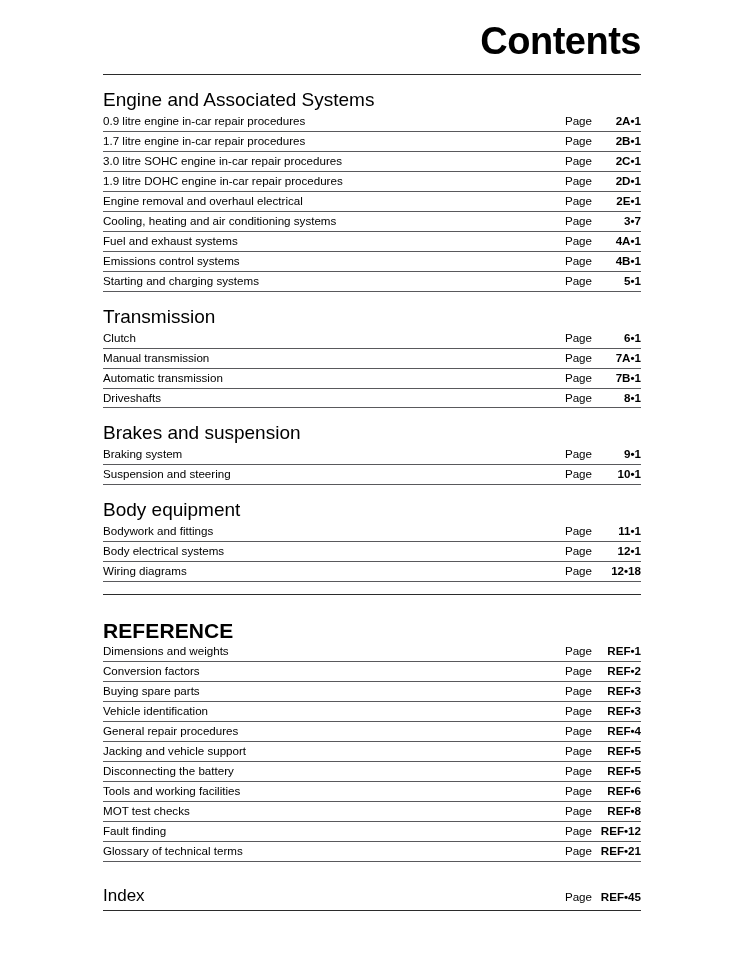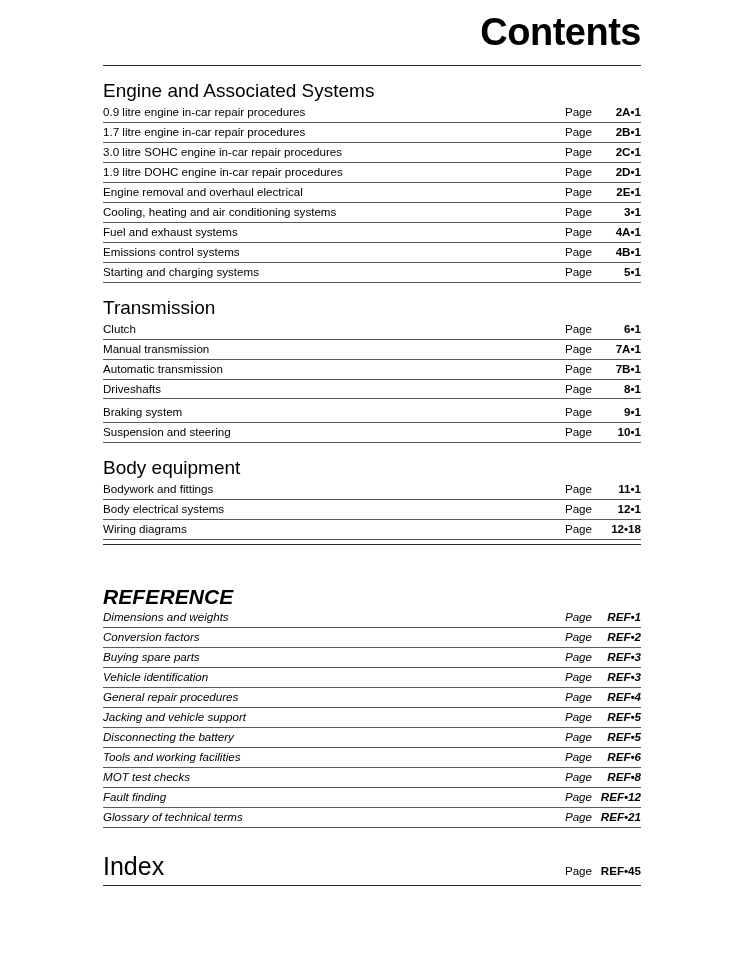--- a/index.html
+++ b/index.html
@@ -25,21 +25,21 @@
   .content-area {
     position: absolute;
     left: 103px;
     top: 0;
     width: 538px;
   }
 
   
   .masthead {
     text-align: right;
-    padding-top: 13px;
+    padding-top: 22px;
   }
   .masthead-title {
     font-size: 38px;
     font-weight: bold;
     letter-spacing: -0.5px;
     line-height: 1.0;
     display: inline-block;
   }
   .rule-head {
     border-top: 1.6px solid #2b2b2b;
@@ -94,42 +94,42 @@
   }
   .entry-ref .page-num {
     font-weight: bold;
     font-size: 11.6px;
     text-align: right;
     min-width: 42px;
     margin-left: 7px;
   }
 
   
-  .section-block { margin-bottom: 4px; }
+  .section-block { margin-bottom: 12px; }
 
   
   .rule-close {
     border-top: 1.8px solid #2b2b2b;
     margin-top: 2px;
   }
 
   
-  .reference-wrap { margin-top: 40px; font-style: italic; }
+  .reference-wrap { margin-top: 24px; }
 
   
   .index-row {
     display: flex;
     align-items: baseline;
     justify-content: space-between;
     margin-top: 24px;
     border-bottom: 1.4px solid #2b2b2b;
     padding-bottom: 4px;
   }
   .index-title {
-    font-size: 25px;
+    font-size: 17px;
     font-weight: normal;
     line-height: 1.15;
   }
   .index-ref {
     display: flex;
     align-items: baseline;
     white-space: nowrap;
   }
   .index-ref .page-word { font-size: 11.6px; }
   .index-ref .page-num {
@@ -186,21 +186,21 @@
         <span class="entry-label">Engine removal and overhaul electrical</span>
         <span class="entry-ref">
           <span class="page-word">Page</span>
           <span class="page-num">2E•1</span>
         </span>
       </div>
       <div class="entry">
         <span class="entry-label">Cooling, heating and air conditioning systems</span>
         <span class="entry-ref">
           <span class="page-word">Page</span>
-          <span class="page-num">3•1</span>
+          <span class="page-num">3•7</span>
         </span>
       </div>
       <div class="entry">
         <span class="entry-label">Fuel and exhaust systems</span>
         <span class="entry-ref">
           <span class="page-word">Page</span>
           <span class="page-num">4A•1</span>
         </span>
       </div>
       <div class="entry">
@@ -245,20 +245,21 @@
       <div class="entry">
         <span class="entry-label">Driveshafts</span>
         <span class="entry-ref">
           <span class="page-word">Page</span>
           <span class="page-num">8•1</span>
         </span>
       </div>
     </div>
 
     <div class="section-block">
+      <div class="section-heading">Brakes and suspension</div>
       <div class="entry">
         <span class="entry-label">Braking system</span>
         <span class="entry-ref">
           <span class="page-word">Page</span>
           <span class="page-num">9•1</span>
         </span>
       </div>
       <div class="entry">
         <span class="entry-label">Suspension and steering</span>
         <span class="entry-ref">

